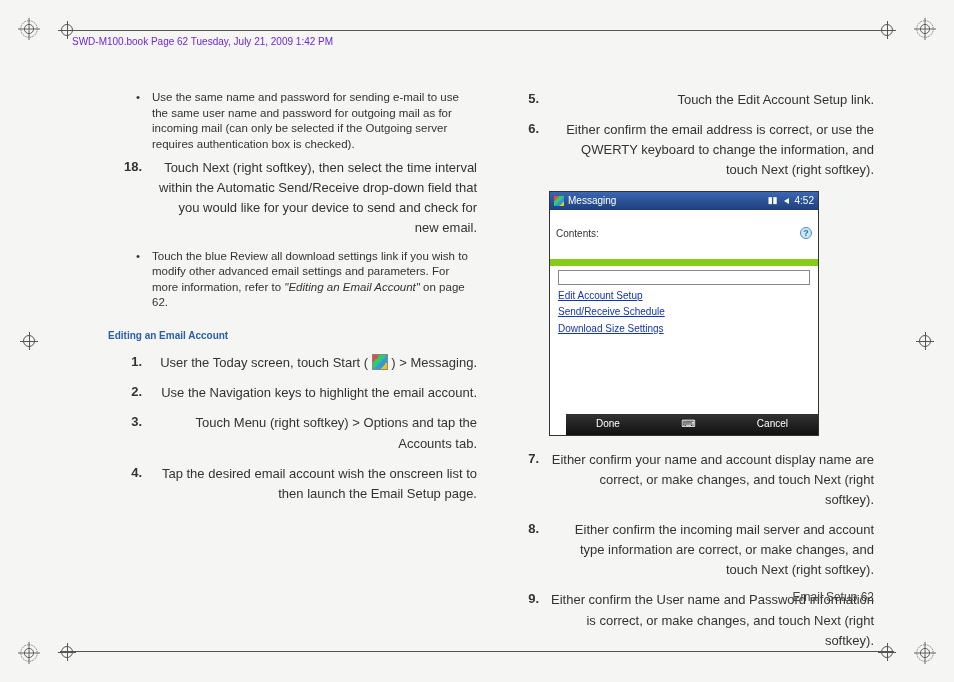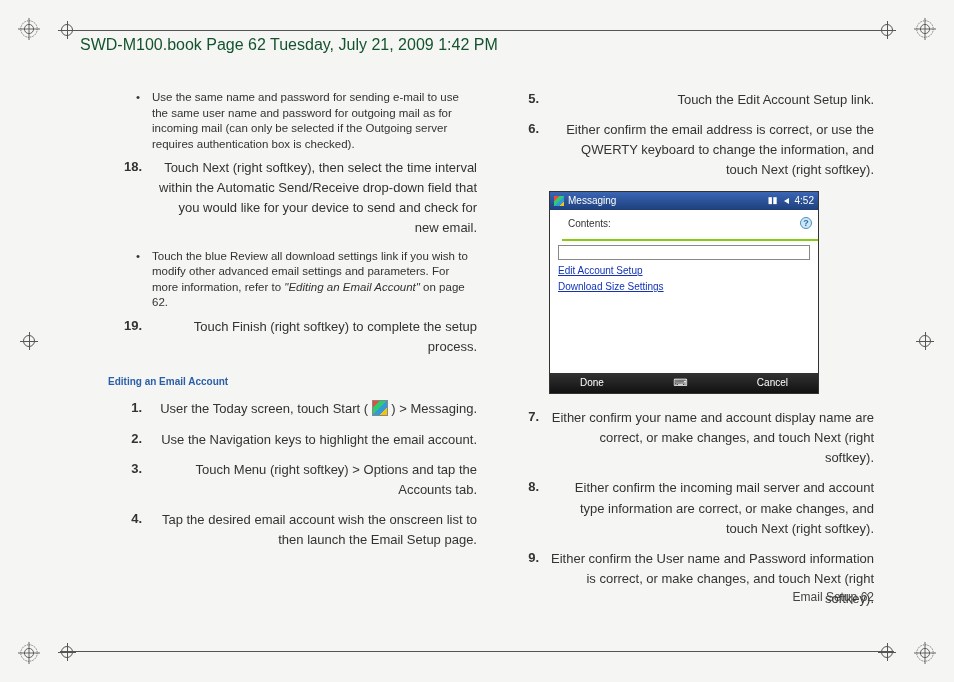--- a/index.html
+++ b/index.html
@@ -55,23 +55,23 @@
   .cross-tl { top:21px; left:58px; }
   .cross-tr { top:21px; right:58px; }
   .cross-bl { bottom:21px; left:58px; }
   .cross-br { bottom:21px; right:58px; }
   .cross-ml { top:50%; left:20px; margin-top:-9px; }
   .cross-mr { top:50%; right:20px; margin-top:-9px; }
 
   .header-run {
     position: absolute;
     top: 36px;
-    left: 80px;
-    font-size: 16px;
-    color:#14532d;
+    left: 72px;
+    font-size: 10px;
+    color:#6d28d9;
   }
   .page-body {
     position: absolute;
     top: 90px;
     left: 120px;
     right: 80px;
     bottom: 70px;
     display: flex;
     gap: 40px;
     font-size: 13px;
@@ -132,24 +132,23 @@
     display:flex;
     align-items:center;
     padding:2px 4px;
     gap:4px;
     font-size:10px;
   }
   .ss-right { margin-left:auto; display:flex; gap:6px; align-items:center; }
   .ss-contents {
     display:flex;
     justify-content:space-between;
-    padding:7px 6px;
-    border-bottom:2px solid #84cc16;
+    padding:17px 6px;
+    border-bottom:7px solid #84cc16;
     font-size:10px;
-    margin-left:12px;
   }
   .ss-help {
     width:12px; height:12px; border-radius:50%;
     background:#cde7f7; border:1px solid #4a90c2;
     color:#2a6fa3; text-align:center; line-height:11px;
     font-size:9px; font-weight:bold;
   }
   .ss-body { padding: 4px 8px 6px; }
   .ss-input {
     border:1px solid #888; height:15px; margin-bottom:4px;
@@ -161,20 +160,21 @@
   }
   .ss-space { height: 70px; }
   .ss-bottom {
     background: linear-gradient(#333,#111);
     color:#fff;
     display:flex;
     justify-content:space-between;
     align-items:center;
     padding:3px 30px;
     font-size:10px;
+    margin-left:16px;
   }
   .footer-line {
     position:absolute;
     bottom: 78px;
     right: 80px;
     font-size: 12px;
     color:#444;
   }
   .footer-line .pg { }
   .speaker-icon {
@@ -262,28 +262,20 @@
         </div>
       </div>
     </div>
 
     <ul class="bullet-list">
       <li>
         <span>Touch the blue </span><span class="b">Review all download settings</span><span> link if you wish to modify other advanced email settings and parameters. For more information, refer to </span><span class="i">"Editing an Email Account"</span><span>  on page 62.</span>
       </li>
     </ul>
 
-    <div class="num-list">
-      <div class="num-item">
-        <div class="num-label">19.</div>
-        <div class="num-body">
-          <span>Touch </span><span class="b">Finish</span><span> (right softkey) to complete the setup process.</span>
-        </div>
-      </div>
-    </div>
 
     <div class="section-title">Editing an Email Account</div>
 
     <div class="num-list">
       <div class="num-item">
         <div class="num-label">1.</div>
         <div class="num-body">
           <span>User the </span><span class="b">Today</span><span> screen, touch </span><span class="b">Start</span><span> ( </span><span class="start-icon"></span><span> ) &gt; </span><span class="b">Messaging</span><span>.</span>
         </div>
       </div>
@@ -330,20 +322,21 @@
           <span>4:52</span>
         </span>
       </div>
       <div class="ss-contents">
         <span>Contents:</span>
         <span class="ss-help">?</span>
       </div>
       <div class="ss-body">
         <div class="ss-input"></div>
         <span class="ss-link">Edit Account Setup</span>
+        <span class="ss-link">Send/Receive Schedule</span>
         <span class="ss-link">Download Size Settings</span>
         <div class="ss-space"></div>
       </div>
       <div class="ss-bottom">
         <span>Done</span>
         <span style="font-size:10px;">⌨</span>
         <span>Cancel</span>
       </div>
     </div>
 

